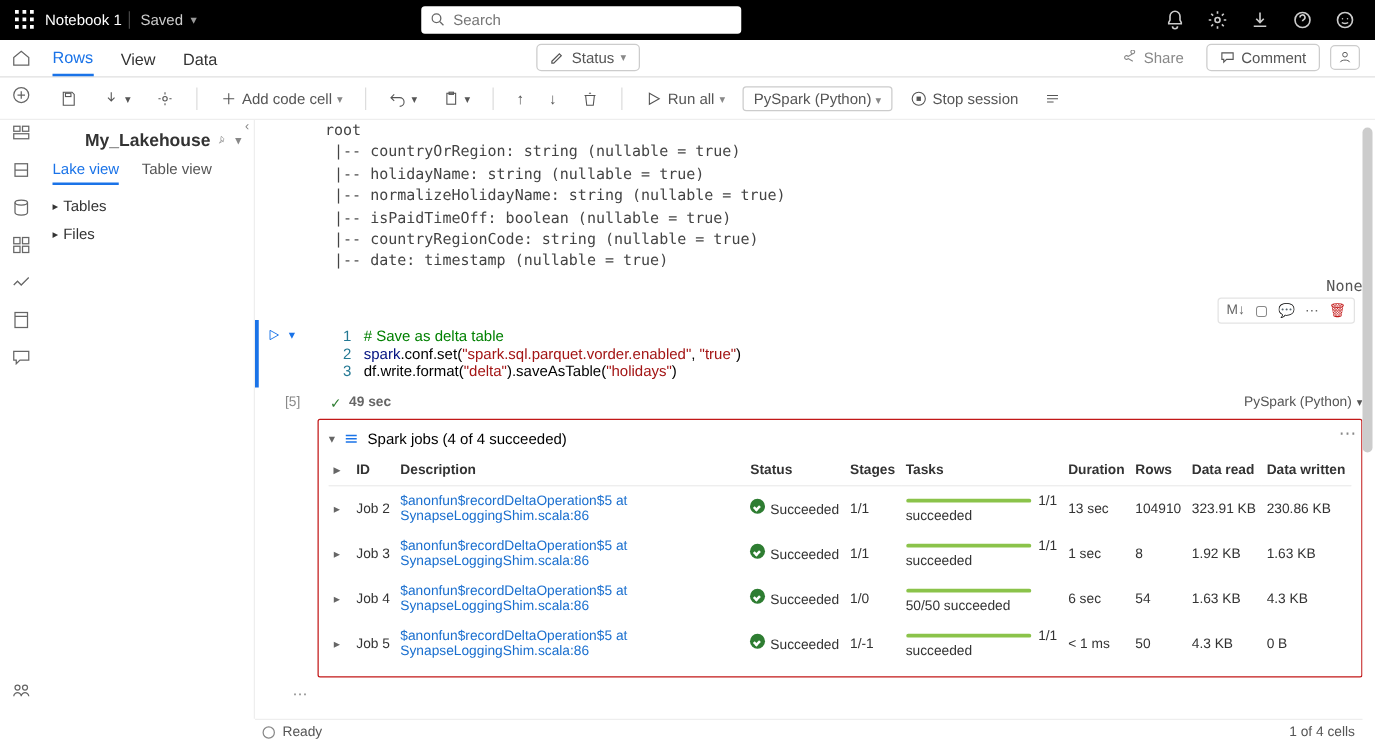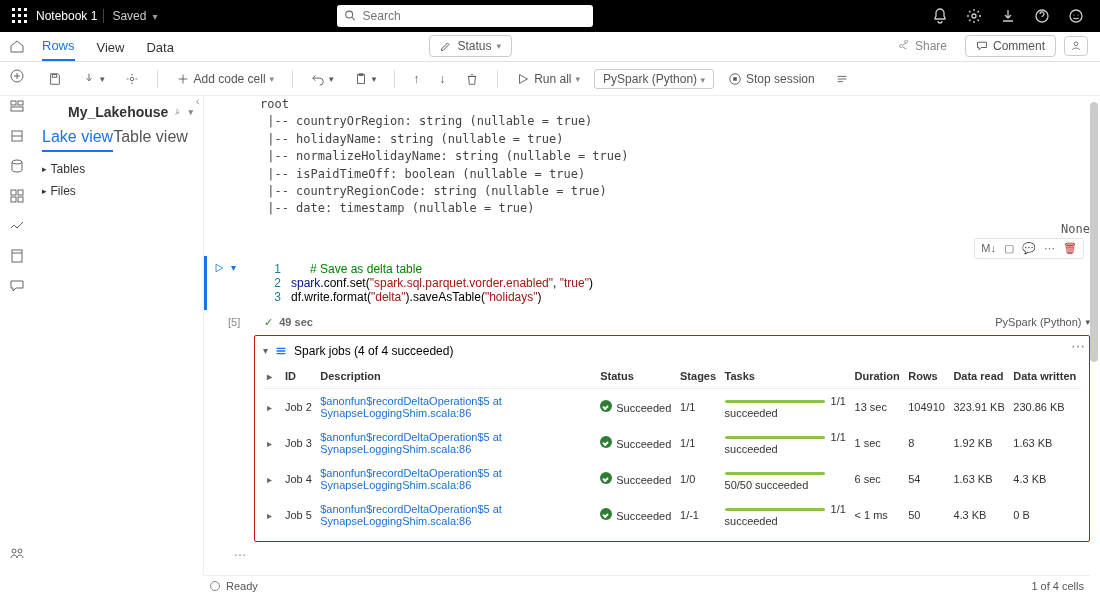--- a/index.html
+++ b/index.html
@@ -31,41 +31,41 @@
 .tool svg { width:14px; height:14px; fill:#555; }
 .runbtn svg{fill:#555;}
 
 
 .rail { position:absolute; left:0; top:32px; width:34px; bottom:20px; display:flex; flex-direction:column; align-items:center; gap:14px; padding-top:6px; color:#666; }
 .rail svg { width:16px; height:16px; fill:#666; }
 
 
 .sidepanel { position:absolute; left:34px; top:96px; width:170px; bottom:20px; border-right:1px solid #eee; padding:8px 10px 0 8px; font-size:12px; color:#333; }
 .sidepanel .head { font-weight:600; font-size:14px; display:flex; align-items:center; gap:6px; margin-bottom:6px;margin-left:26px; }
-.sidepanel .subtabs { display:flex; margin:8px 0 6px; font-size:16px; }
+.sidepanel .subtabs { display:flex; gap:18px; margin:8px 0 6px; font-size:12px; }
 .sidepanel .subtabs .st.active { border-bottom:2px solid #1a73e8; color:#1a73e8; padding-bottom:4px; }
 .sidepanel .subtabs .st { padding-bottom:4px; color:#555; }
 .sidepanel .tree { margin-top:6px; }
 .sidepanel .tree .row { display:flex; align-items:center; gap:4px; padding:4px 0; }
 .collapsebtn { position:absolute; left:196px; top:96px; font-size:10px; color:#888; }
 
 
 .main { position:absolute; left:204px; right:10px; top:96px; bottom:20px; overflow:auto; font-size:12px; }
 .codeblock { font-family:"Consolas", monospace; color:#444; white-space:pre; padding:0 0 0 56px; line-height:1.45; }
 .none { padding:4px 0 12px 56px; color:#555; font-family:Consolas,monospace;text-align:right;}
 
 .cell { position:relative; border-left:3px solid #1a73e8; margin-left:0; margin-top:8px; }
 .cell .toolbar { position:absolute; right:6px; top:-18px; display:flex; gap:8px; padding:3px 6px; border:1px solid #e3e3e3; border-radius:3px; background:#fff; color:#666; font-size:11px; }
 .cell .toolbar span{cursor:pointer;}
 .cell .gutter { position:absolute; left:6px; top:6px; display:flex; gap:6px; color:#1a73e8; }
 .cell .gutter svg{width:12px;height:12px;fill:#1a73e8;}
 .cell .code { margin-left:60px; padding:6px 0; font-family:Consolas,monospace; }
 .cell .code .ln { display:flex; }
 .cell .code .num { width:24px; color:#237893; text-align:right; padding-right:10px; user-select:none; }
-.tok-com { color:#008000;margin-left:19px; }
+.tok-com { color:#008000; }
 .tok-str { color:#a31515; }
 .tok-key { color:#001080; }
 
 .execinfo { margin:6px 0 2px 24px; font-size:11px; color:#666; display:flex; align-items:center; gap:6px;}
 .execinfo .chk { color:#2e7d32; }
 .execinfo .right { margin-left:auto; color:#555; display:flex; align-items:center; gap:4px;}
 .execnum { color:#888; margin-left:24px; font-size:11px; }
 
 .jobsbox { margin:6px 0 0 50px; border:1.5px solid #c21818; border-radius:2px; padding:4px 8px 8px; position:relative;}
 .jobsbox .hdr { display:flex; align-items:center; gap:6px; font-size:12px; padding:4px 0 6px; }

